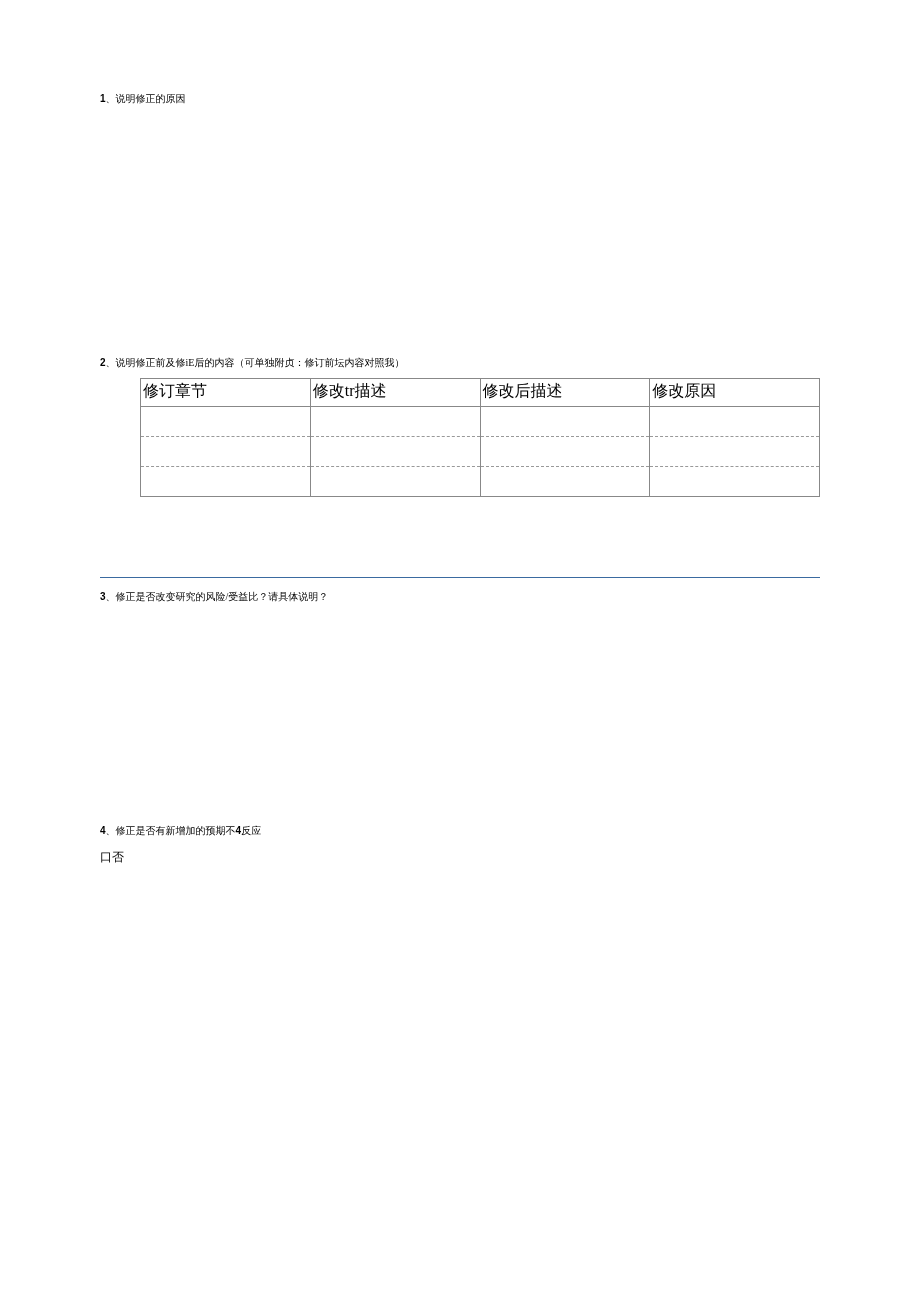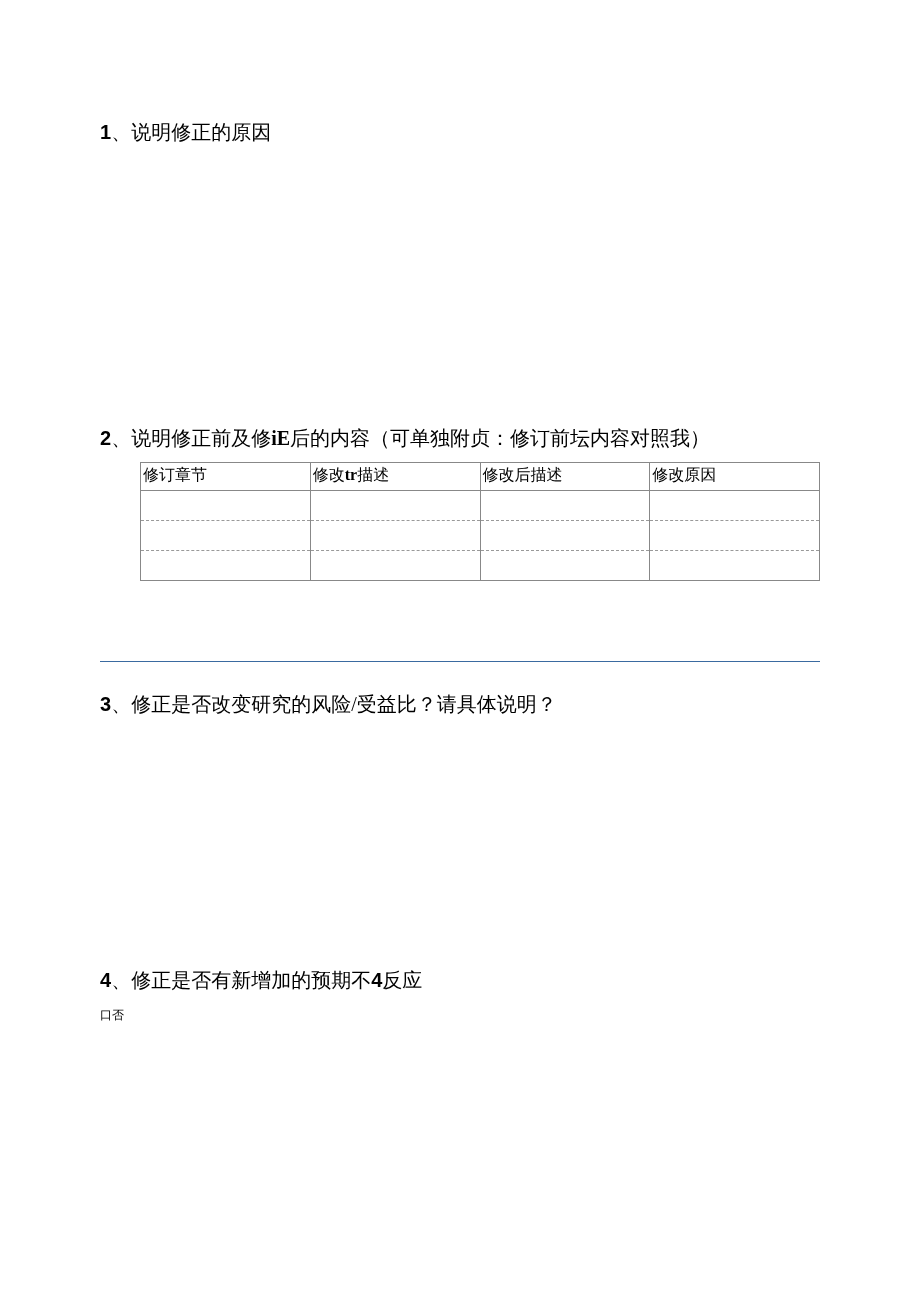--- a/index.html
+++ b/index.html
@@ -9,31 +9,30 @@
     font-family: "SimSun", "宋体", serif;
     color: #000000;
   }
   .page {
     width: 920px;
     min-height: 1301px;
     padding: 90px 100px 0 100px;
     position: relative;
   }
   .section-heading {
-    font-size: 20px;
+    font-size: 10px;
     line-height: 1.8;
     margin-bottom: 6px;
-    margin-top: 24px;
   }
   .bold-num {
     font-weight: bold;
     font-family: Arial, sans-serif;
   }
   .bold-inline {
-    font-weight: bold;
+    font-weight: normal;
   }
   .gap-1 { height: 240px; }
   .gap-3 { height: 210px; }
   .table-wrap {
     margin-top: 2px;
     padding-left: 40px;
   }
   table.revision {
     border-collapse: collapse;
     width: 100%;

